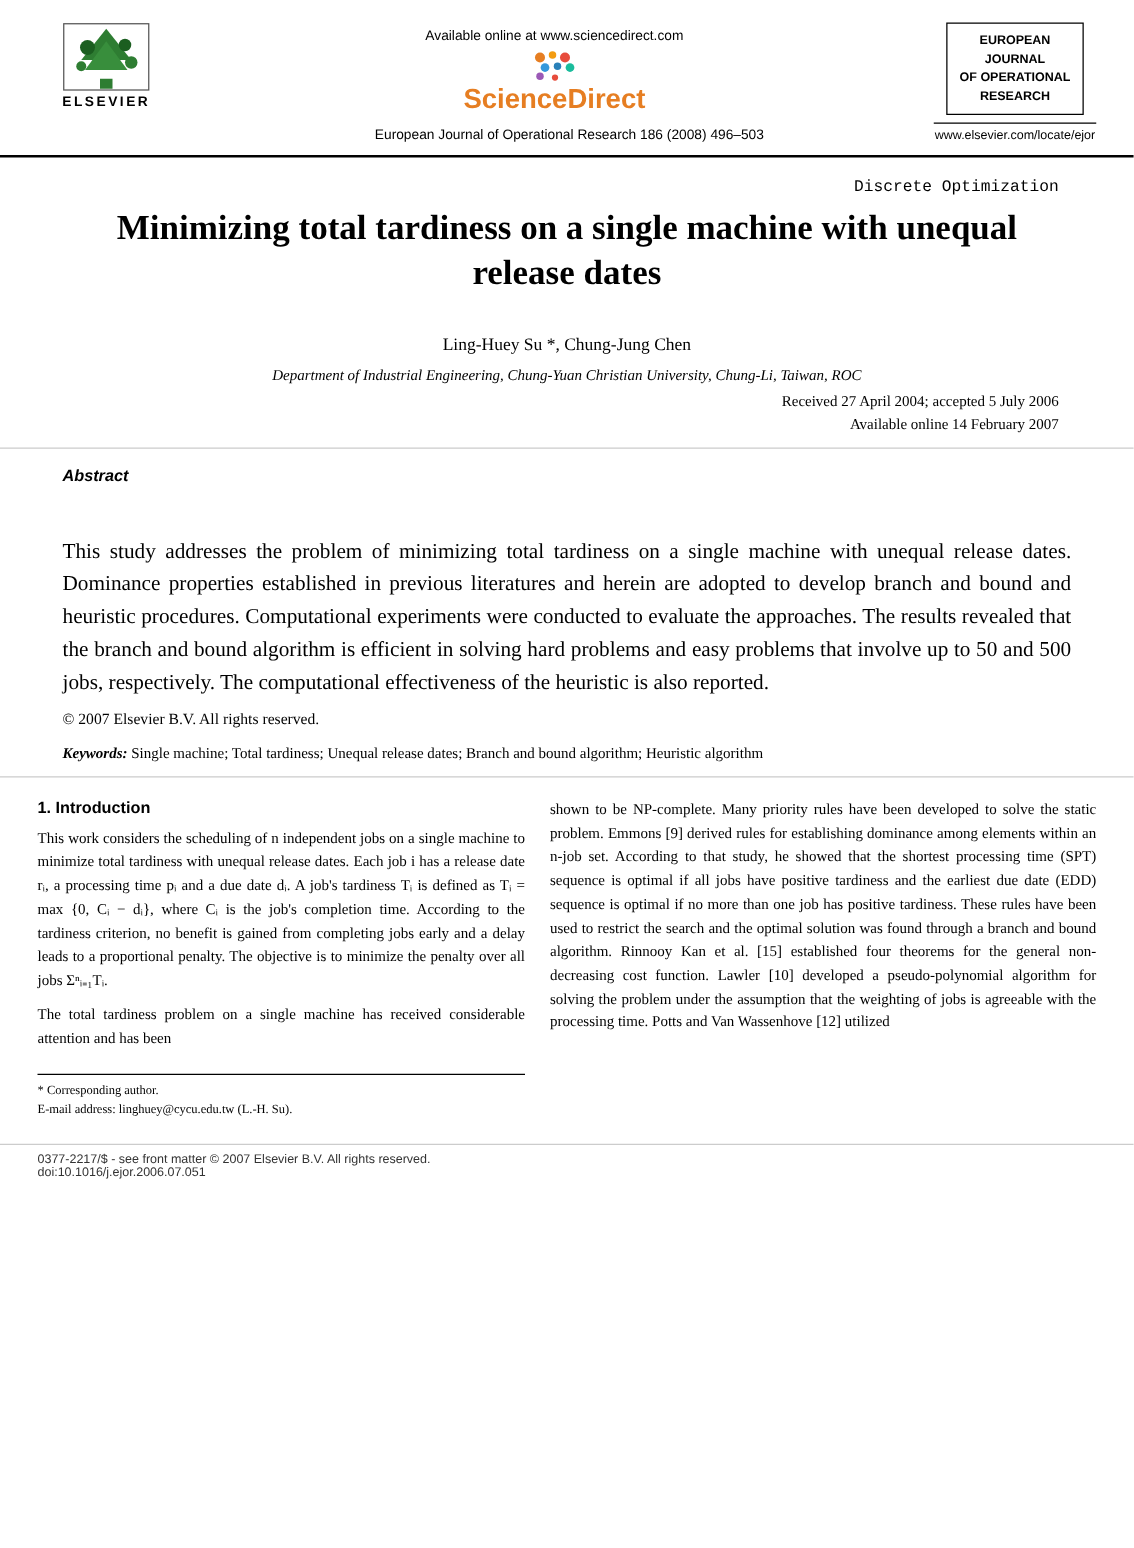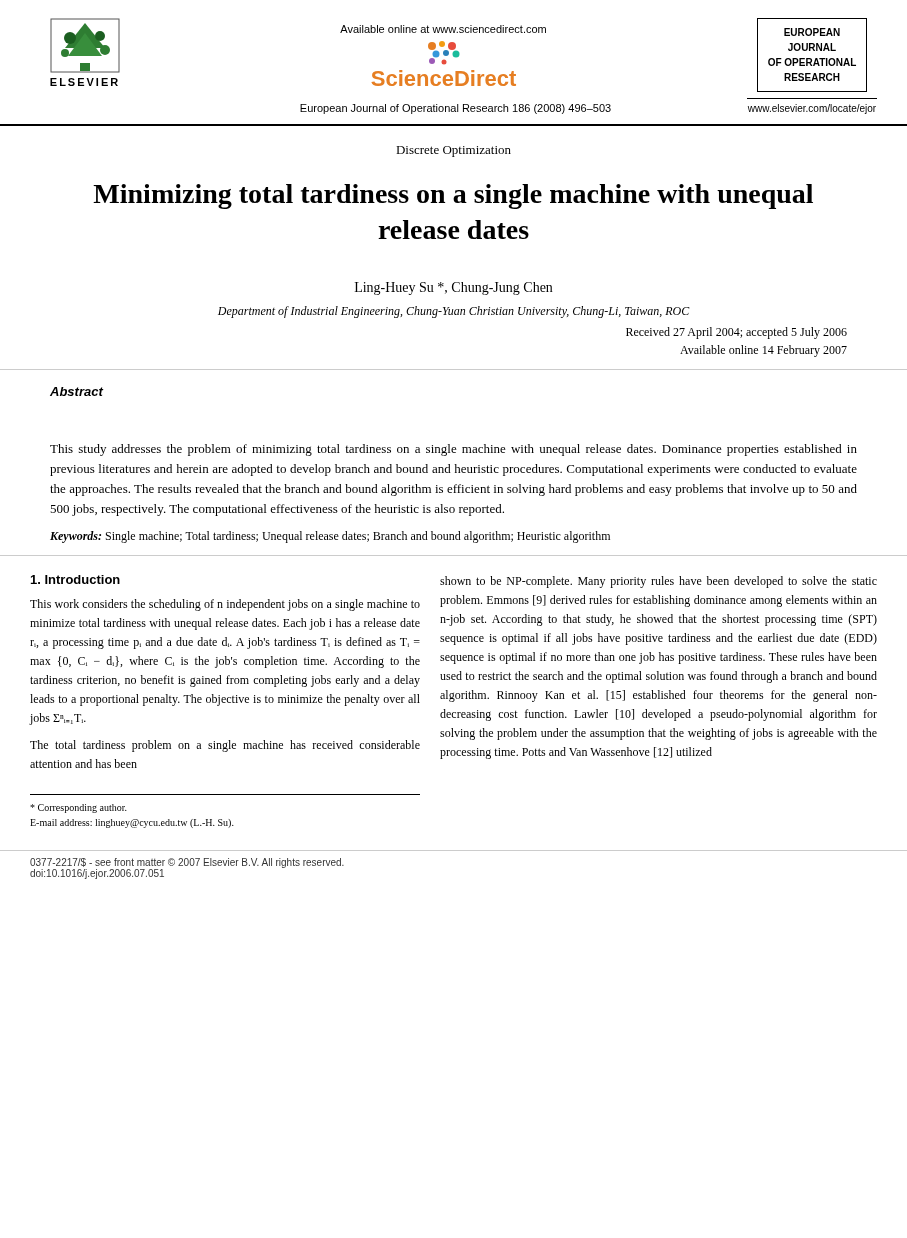--- a/index.html
+++ b/index.html
@@ -120,22 +120,23 @@
 
     
     .article-header {
       text-align: center;
       padding: 16px 60px 8px 60px;
       border-bottom: 1.5px solid #ccc;
     }
 
     .section-label {
       font-size: 13px;
-      font-family: Liberation Serif, serif;
-      margin-bottom: 18px;
+      font-family: Liberation Mono, monospace;
+      margin-bottom: 8px;
+      text-align: right;
     }
 
     .article-title {
       font-size: 28px;
       font-weight: bold;
       line-height: 1.3;
       margin-bottom: 31px;
     }
 
     .authors {
@@ -164,21 +165,21 @@
 
     .abstract-title {
       font-size: 13px;
       font-style: italic;
       font-weight: bold;
       margin-bottom: 8px;
       font-family: Arial, sans-serif;
     }
 
     .abstract-text {
-      font-size: 13px;
+      font-size: 17px;
       line-height: 1.55;
       text-align: justify;
       margin-top: 40px;
     }
 
     .copyright {
       font-size: 12.5px;
       margin-top: 6px;
     }
 
@@ -307,20 +308,21 @@
     <div class="article-title">Minimizing total tardiness on a single machine with unequal release dates</div>
     <div class="authors">Ling-Huey Su *, Chung-Jung Chen</div>
     <div class="affiliation">Department of Industrial Engineering, Chung-Yuan Christian University, Chung-Li, Taiwan, ROC</div>
     <div class="dates">Received 27 April 2004; accepted 5 July 2006</div>
     <div class="dates">Available online 14 February 2007</div>
   </div>
 
   <div class="abstract-section">
     <div class="abstract-title">Abstract</div>
     <div class="abstract-text">This study addresses the problem of minimizing total tardiness on a single machine with unequal release dates. Dominance properties established in previous literatures and herein are adopted to develop branch and bound and heuristic procedures. Computational experiments were conducted to evaluate the approaches. The results revealed that the branch and bound algorithm is efficient in solving hard problems and easy problems that involve up to 50 and 500 jobs, respectively. The computational effectiveness of the heuristic is also reported.</div>
+    <div class="abstract-text copyright">© 2007 Elsevier B.V. All rights reserved.</div>
     <div class="keywords-line">
       <strong>Keywords:</strong>
       <span>Single machine; Total tardiness; Unequal release dates; Branch and bound algorithm; Heuristic algorithm</span>
     </div>
   </div>
 
   <div class="body-content">
 
     <div class="col-left">
       <div class="section-heading">1. Introduction</div>

